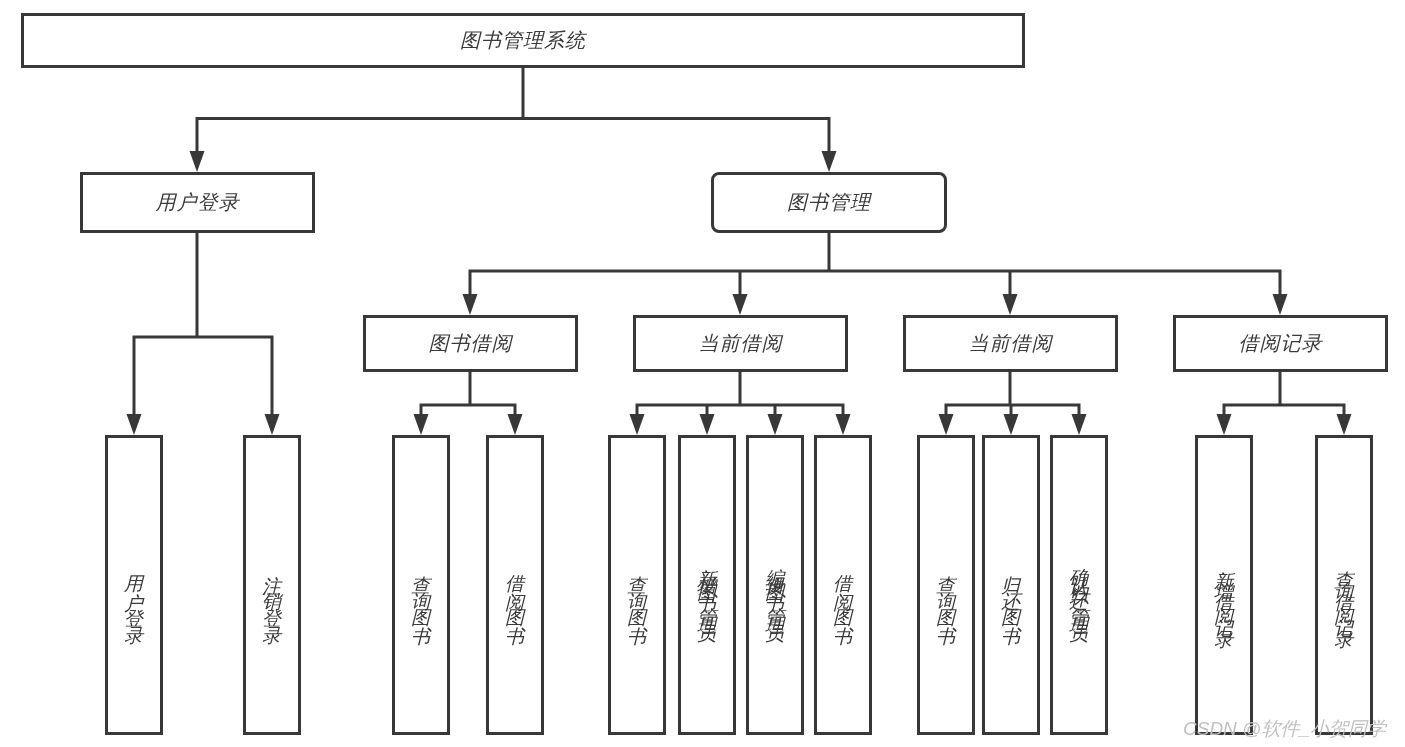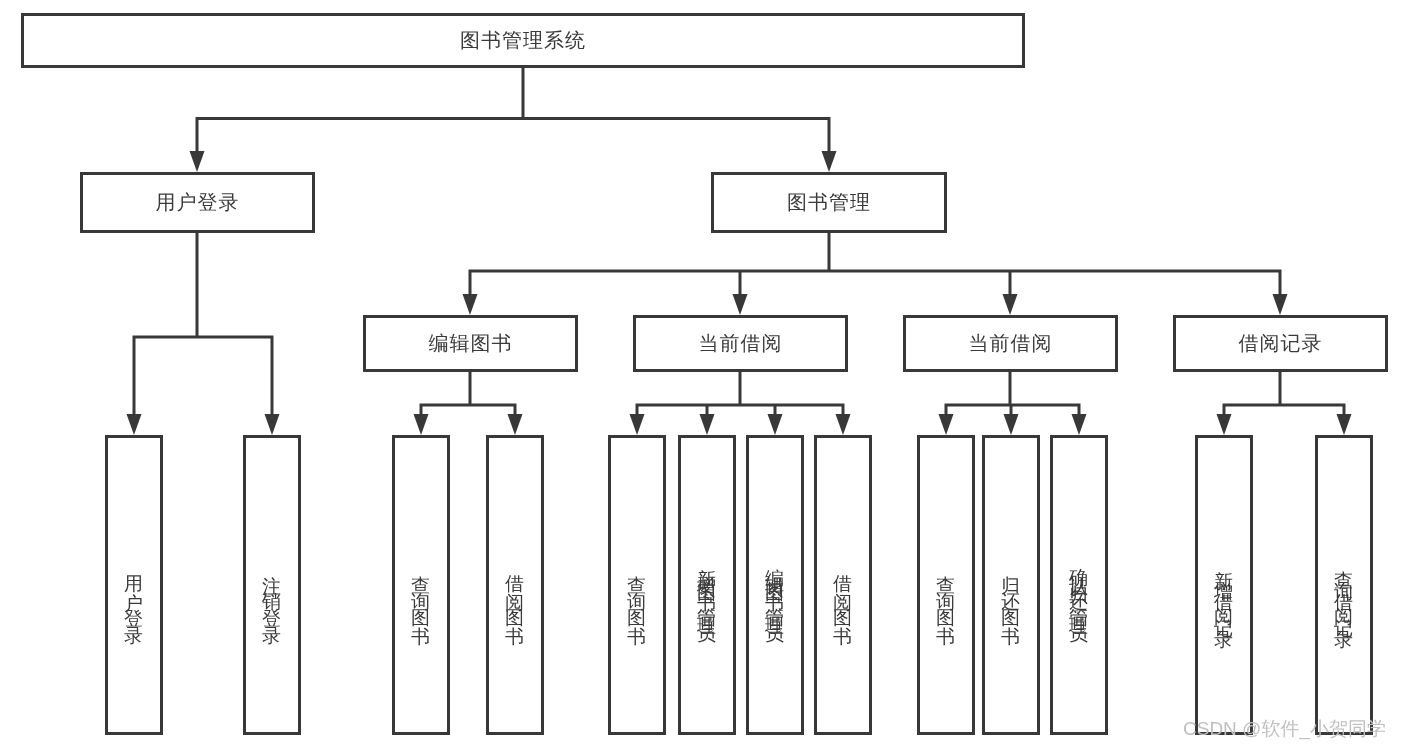--- a/index.html
+++ b/index.html
@@ -11,20 +11,21 @@
   * { margin: 0; padding: 0; box-sizing: border-box; }
   html, body { background: var(--background); }
   body { font-family: "Liberation Sans", sans-serif; }
 
   .canvas {
     position: relative;
     width: 1405px;
     height: 747px;
     background: var(--background);
     overflow: hidden;
+    font-style: italic;
   }
 
   svg.wires {
     position: absolute;
     left: 0; top: 0;
     width: 1405px; height: 747px;
   }
   svg.wires path  { stroke: var(--line); stroke-width: 3; fill: none; }
   svg.wires polygon { fill: var(--line); stroke: none; }
 
@@ -36,21 +37,21 @@
     align-items: center;
     justify-content: center;
     color: var(--text);
     font-size: 20px;
     letter-spacing: 1px;
   }
 
   
   .root-box { left: 21px;  top: 13px;  width: 1004px; height: 55px; }
   .l2-0     { left: 80px;  top: 172px; width: 235px;  height: 61px; }
-  .l2-1     { left: 711px; top: 172px; width: 236px;  height: 61px; }
+  .l2-1     { left: 711px; top: 172px; width: 236px;  height: 61px; border-radius: 8px; }
   .l3       { top: 315px; width: 215px; height: 57px; }
   .l3-0 { left: 363px; }
   .l3-1 { left: 633px; }
   .l3-2 { left: 903px; }
   .l3-3 { left: 1173px; }
 
   
   .leaf {
     position: absolute;
     top: 435px;
@@ -141,21 +142,21 @@
   </div>
 
   <div class="node l2-0">
     <span>用户登录</span>
   </div>
   <div class="node l2-1">
     <span>图书管理</span>
   </div>
 
   <div class="node l3 l3-0">
-    <span>编辑图书</span>
+    <span>图书借阅</span>
   </div>
   <div class="node l3 l3-1">
     <span>当前借阅</span>
   </div>
   <div class="node l3 l3-3">
     <span>借阅记录</span>
   </div>
   <div class="node l3 l3-2">
     <span>当前借阅</span>
   </div>

